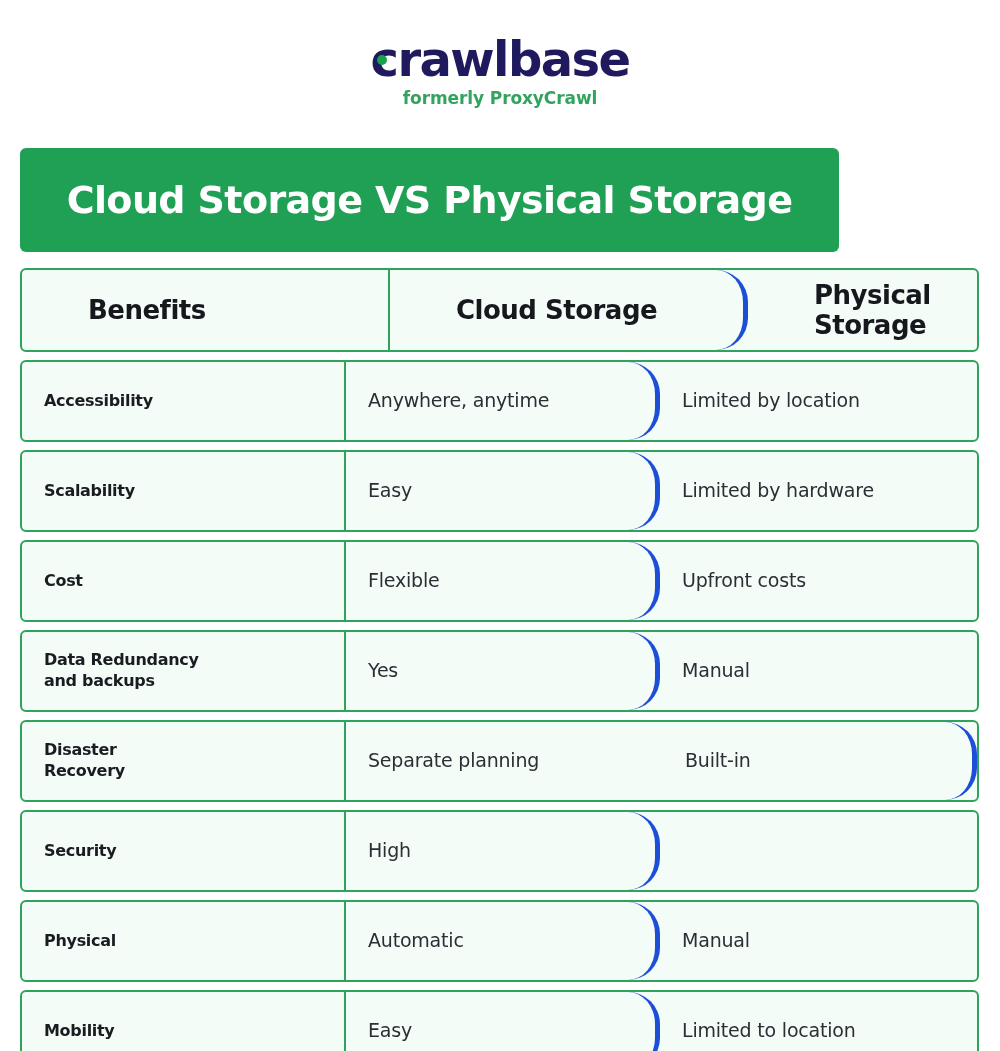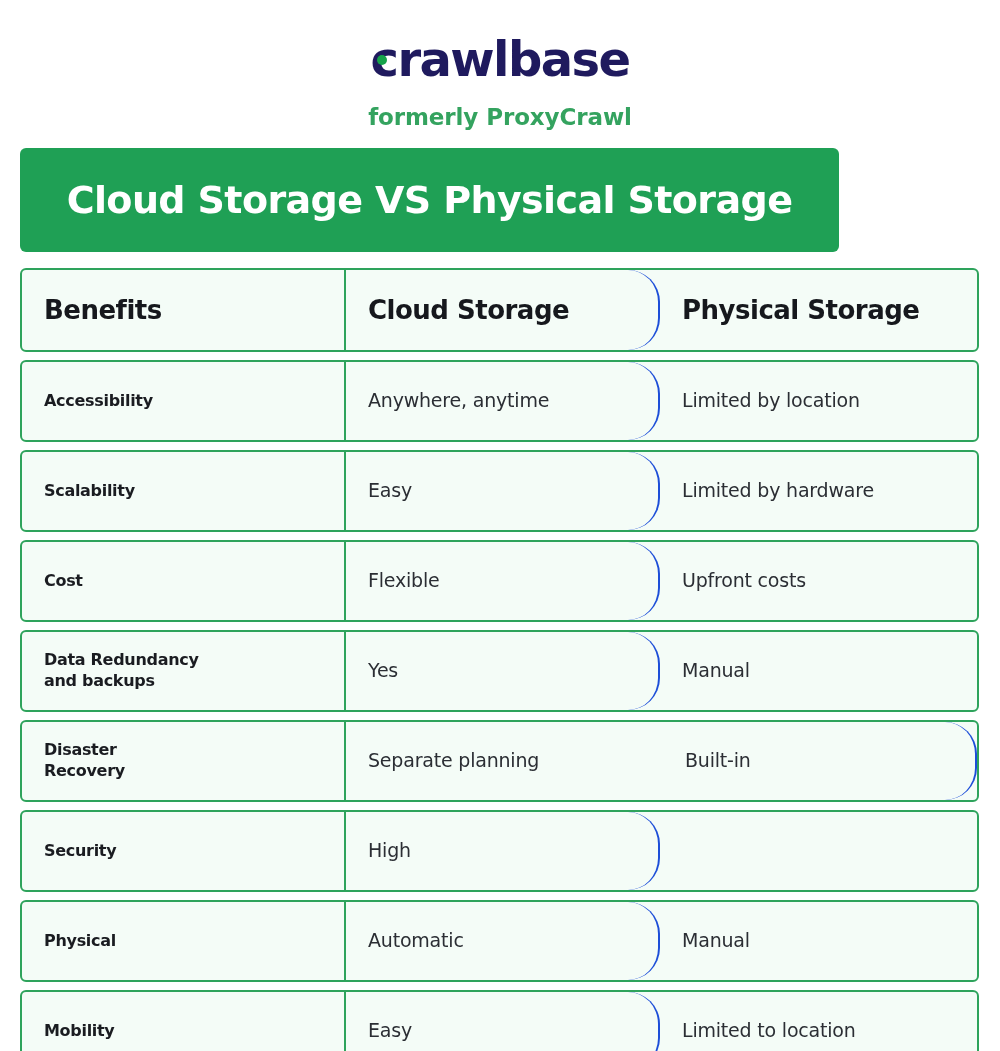--- a/index.html
+++ b/index.html
@@ -40,23 +40,23 @@
   .logo-dot {
     position: absolute;
     left: 6px;
     top: 21px;
     width: 10px;
     height: 10px;
     border-radius: 50%;
     background: #16A34A;
   }
   .logo-tagline {
-    margin-top: 19px;
-    font-family: "DejaVu Sans", sans-serif;
-    font-size: 23px;
+    margin-top: 3px;
+    font-family: "DejaVu Sans", sans-serif;
+    font-size: 17px;
     font-weight: 700;
     color: #34A35F;
     letter-spacing: -0.1px;
   }
 
   
   .title-banner {
     position: absolute;
     top: 148px;
     left: 20px;
@@ -104,29 +104,29 @@
     min-height: 78px;
   }
   .cmp-cell.col-0 {
     width: 324px;
     flex: 0 0 324px;
     border-right: 2px solid #2EA35C;
   }
   .cmp-cell.col-1 {
     width: 314px;
     flex: 0 0 314px;
-    border-right: 2px solid #1d4ed8;
+    border-right: 5px solid #1d4ed8;
     border-radius: 32px;
   }
   .cmp-cell.col-2 {
     flex: 1 1 auto;
   }
 
   
-  .cmp-row.header .cmp-cell { min-height: 80px; }
+  .cmp-row.header .cmp-cell { min-height: 80px; margin-left: 44px; }
   .cmp-row.header .cell-text {
     font-family: "DejaVu Sans", sans-serif;
     font-size: 26px;
     font-weight: 700;
     color: #16181D;
     letter-spacing: -0.5px;
   }
 
   
   .cmp-row.data .cmp-cell.col-0 .cell-text {

